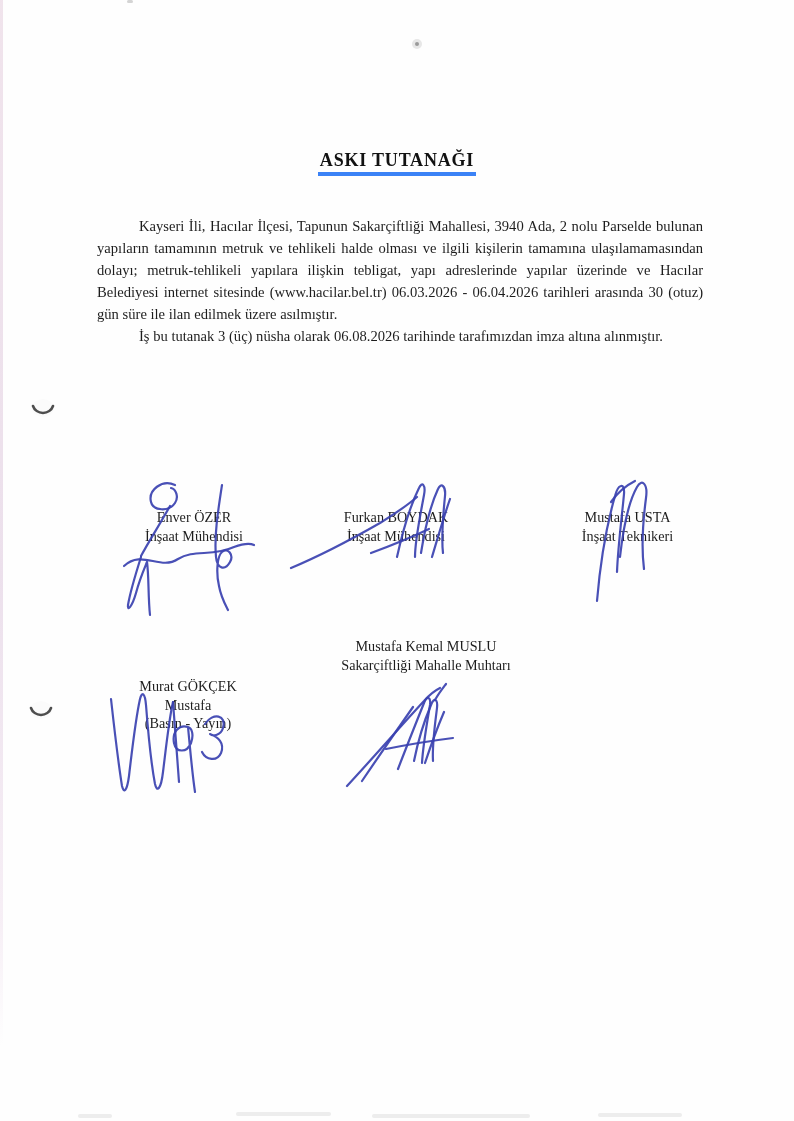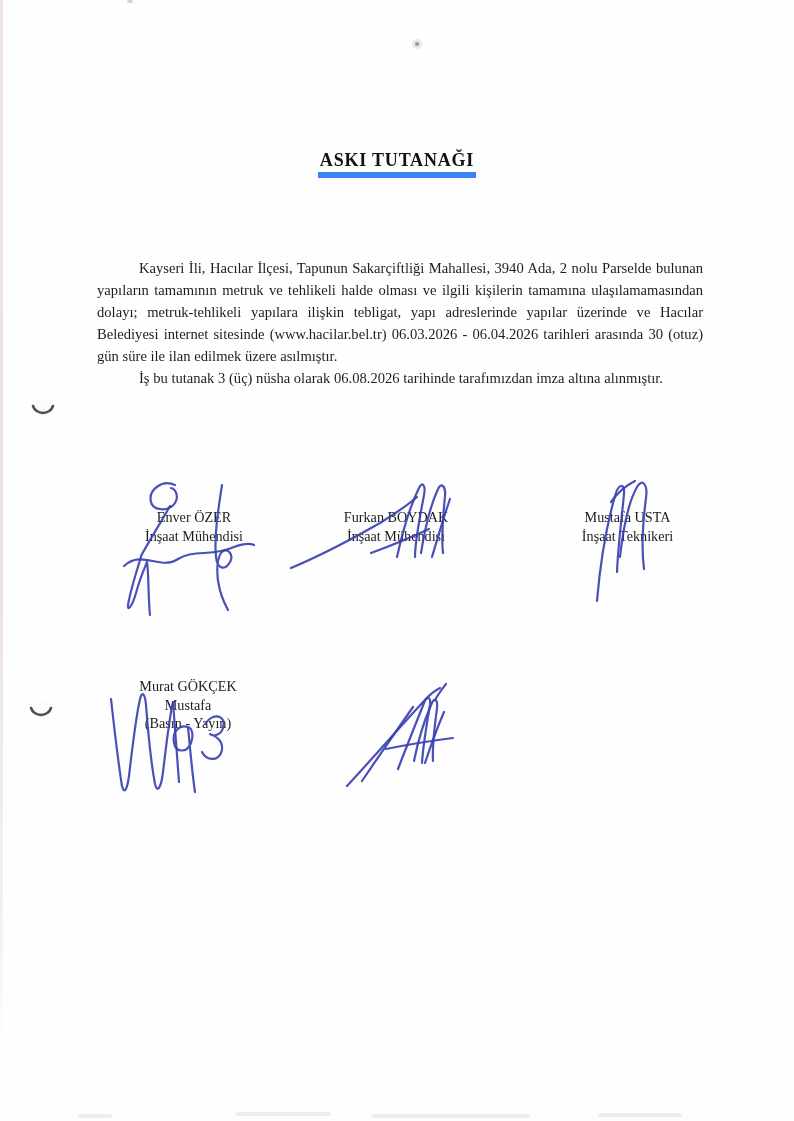--- a/index.html
+++ b/index.html
@@ -22,27 +22,27 @@
   .artifact-dot::after {
     content:""; position:absolute; left:3px; top:3px; width:4px; height:4px;
     border-radius:50%; background:#9a9a9a;
   }
   .smudge { position:absolute; height:4px; background:#ededed; border-radius:2px; }
 
   
   .title-wrap { position:absolute; left:0; top:150px; width:794px; text-align:center; }
   .title {
     display:inline-block; font-size:18px; font-weight:bold; letter-spacing:.8px;
-    color:#121212; border-bottom:6px solid #3b82f6; padding:0 2px 1px 2px;
+    color:#121212; border-bottom:4px solid #3b82f6; padding:0 2px 1px 2px;
   }
 
   
   .body-text {
     position:absolute; left:97px; top:215px; width:606px;
-    font-size:14.6px; line-height:22px; text-align:justify; color:#1d1d1d;margin-top:42px;
+    font-size:14.6px; line-height:22px; text-align:justify; color:#1d1d1d;
   }
   .body-text p { margin:0; text-indent:42px; }
 
   
   .sigblock { position:absolute; text-align:center; font-size:14.2px; line-height:18.5px; color:#1d1d1d; }
   .sigblock div { white-space:nowrap; }
   .sb1 { left:118px; top:508px; width:152px; }
   .sb2 { left:315px; top:508px; width:162px; }
   .sb3 { left:545px; top:508px; width:165px; }
   .sb4 { left:108px; top:637px; width:160px;margin-top:40px; }
@@ -80,20 +80,24 @@
     <div>İnşaat Mühendisi</div>
   </div>
   <div class="sigblock sb3">
     <div>Mustafa USTA</div>
     <div>İnşaat Teknikeri</div>
   </div>
   <div class="sigblock sb4">
     <div>Murat GÖKÇEK</div>
     <div>Mustafa</div>
     <div>(Basın - Yayın)</div>
+  </div>
+  <div class="sigblock sb5">
+    <div>Mustafa Kemal MUSLU</div>
+    <div>Sakarçiftliği Mahalle Muhtarı</div>
   </div>
 
   <svg class="ink-layer" viewBox="0 0 794 1121" xmlns="http://www.w3.org/2000/svg">
 
     <g class="hole">
       <ellipse cx="43" cy="408" rx="11" ry="9" fill="#fbfbfb" stroke="none"></ellipse>
       <path d="M33 406 A10.5 10 0 0 0 53 406"></path>
     </g>
     <g class="hole">
       <ellipse cx="41" cy="710" rx="11" ry="9" fill="#fbfbfb" stroke="none"></ellipse>

